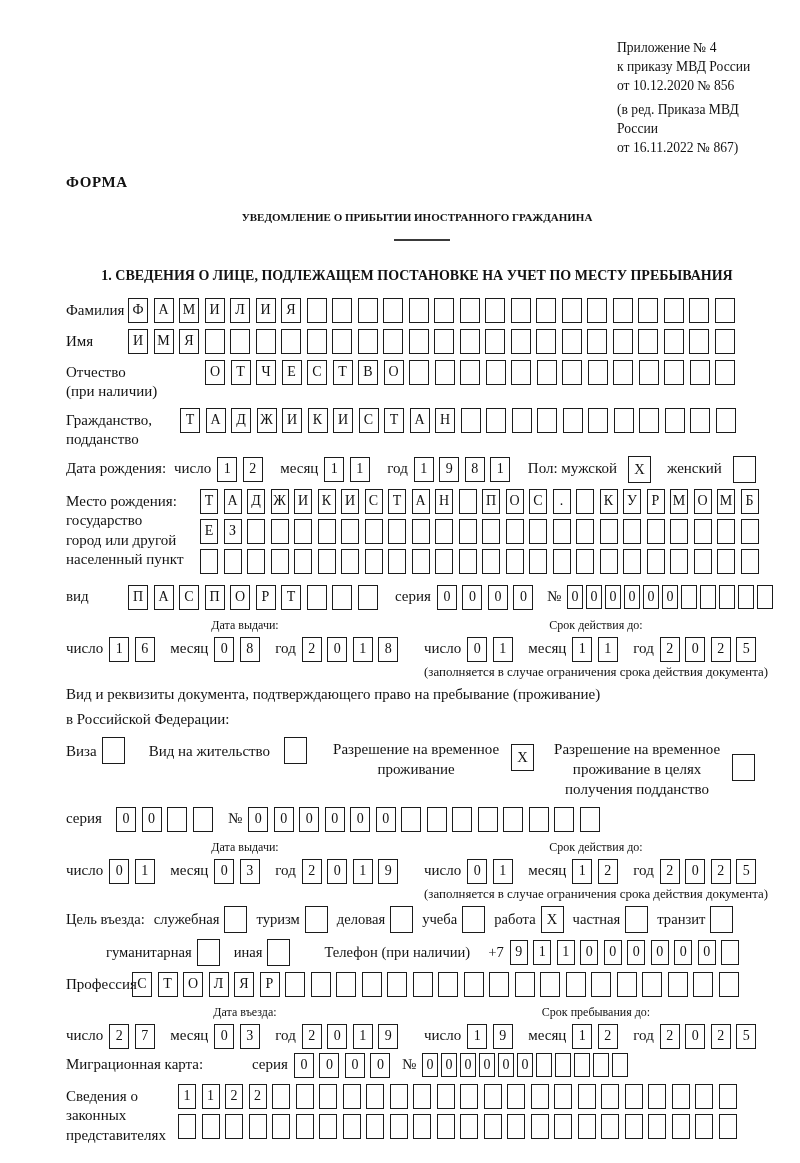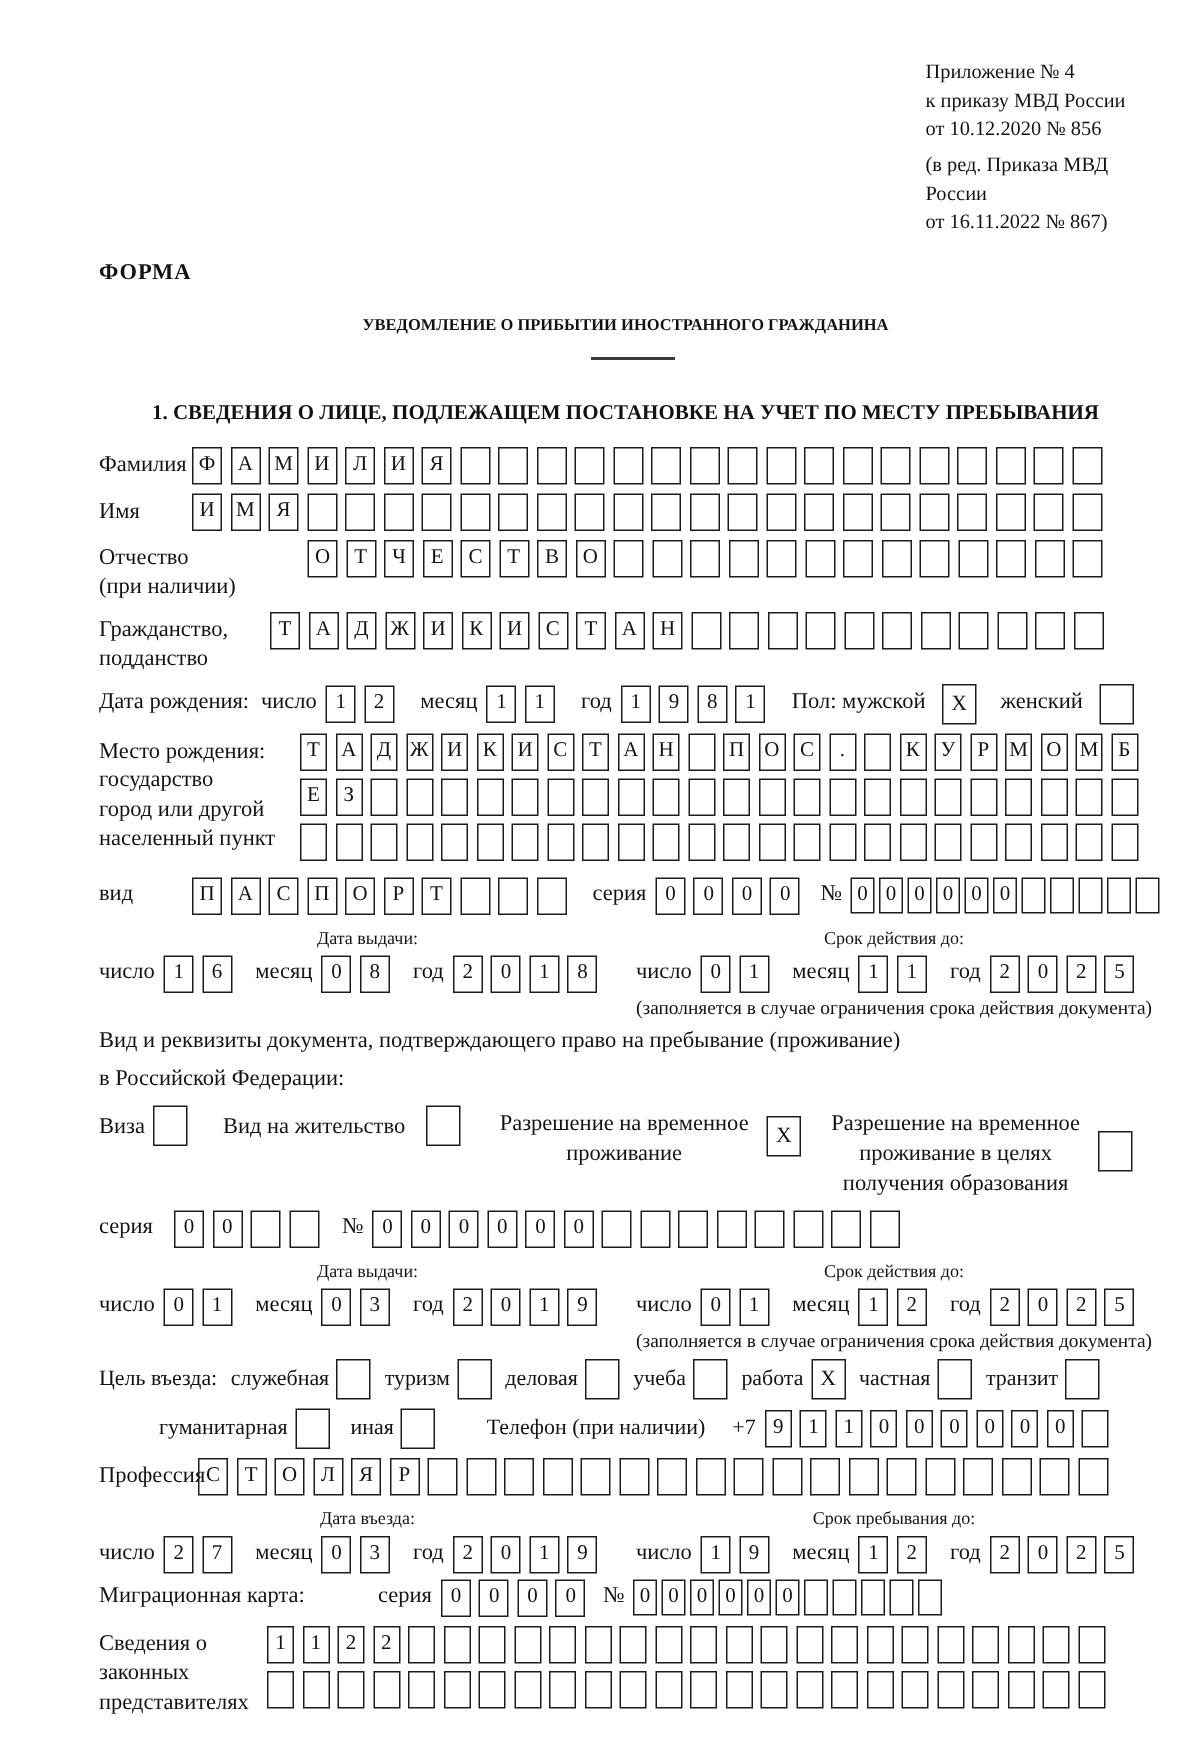--- a/index.html
+++ b/index.html
@@ -420,21 +420,21 @@
       <span class="olabel">
         <span>Разрешение на временное</span>
         <span>проживание</span>
       </span>
       <span class="checkbox" style="margin-left:12px">X</span>
     </span>
     <span class="opt" style="margin-left:20px">
       <span class="olabel">
         <span>Разрешение на временное</span>
         <span>проживание в целях</span>
-        <span>получения образования</span>
+        <span>получения подданство</span>
       </span>
       <span class="checkbox" style="margin-left:12px"></span>
     </span>
   </div>
 
   <div class="inline-row">
     <span class="flabel" style="width:50px;padding-top:0">серия</span>
     <span class="cells">
         <span class="cell">0</span>
         <span class="cell">0</span>

